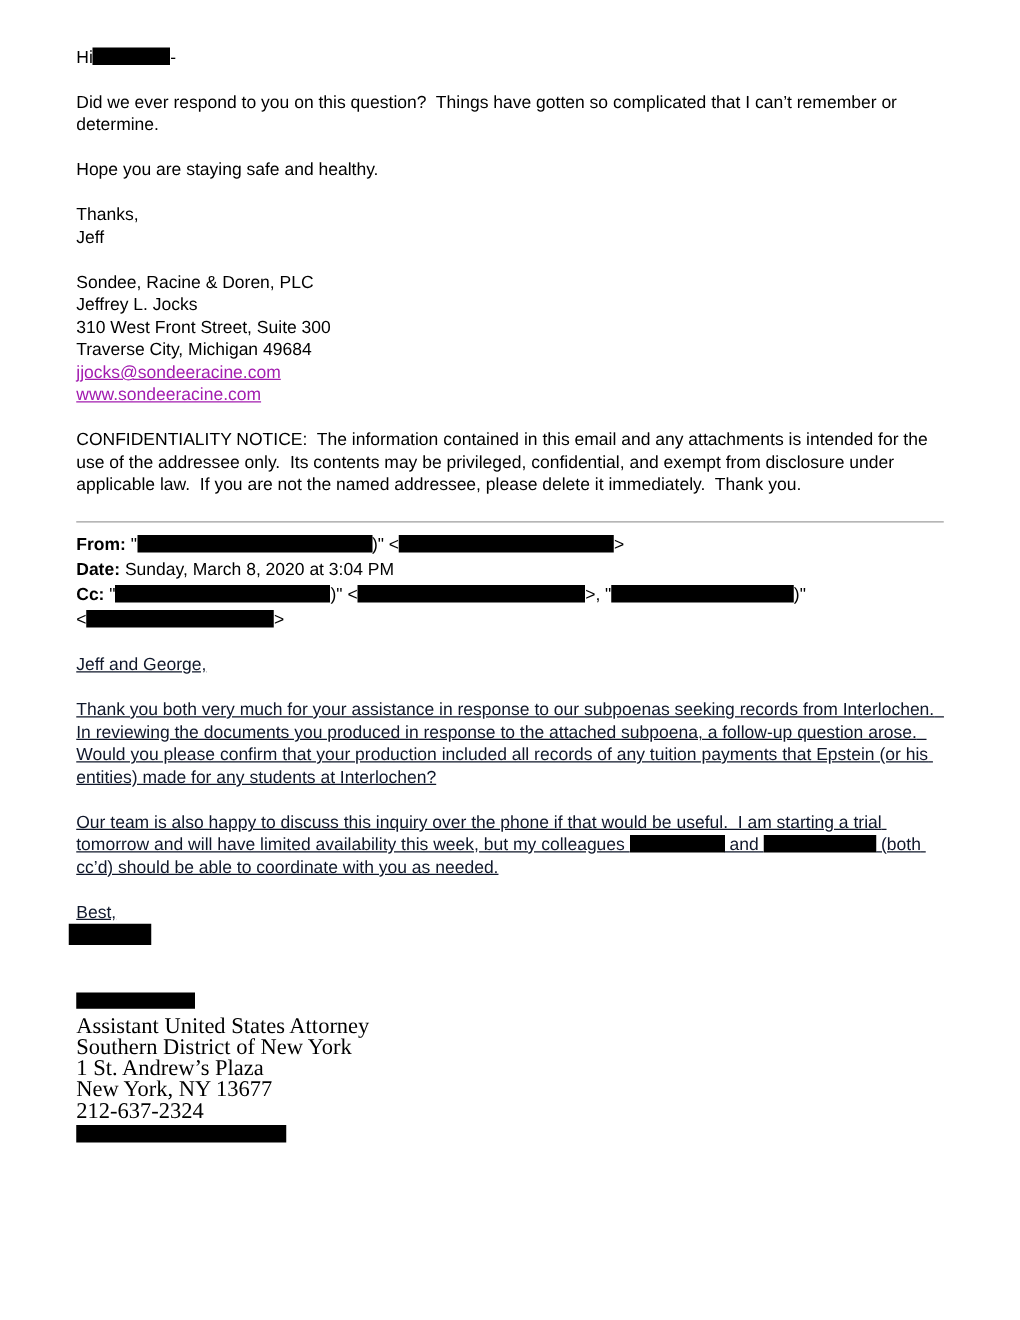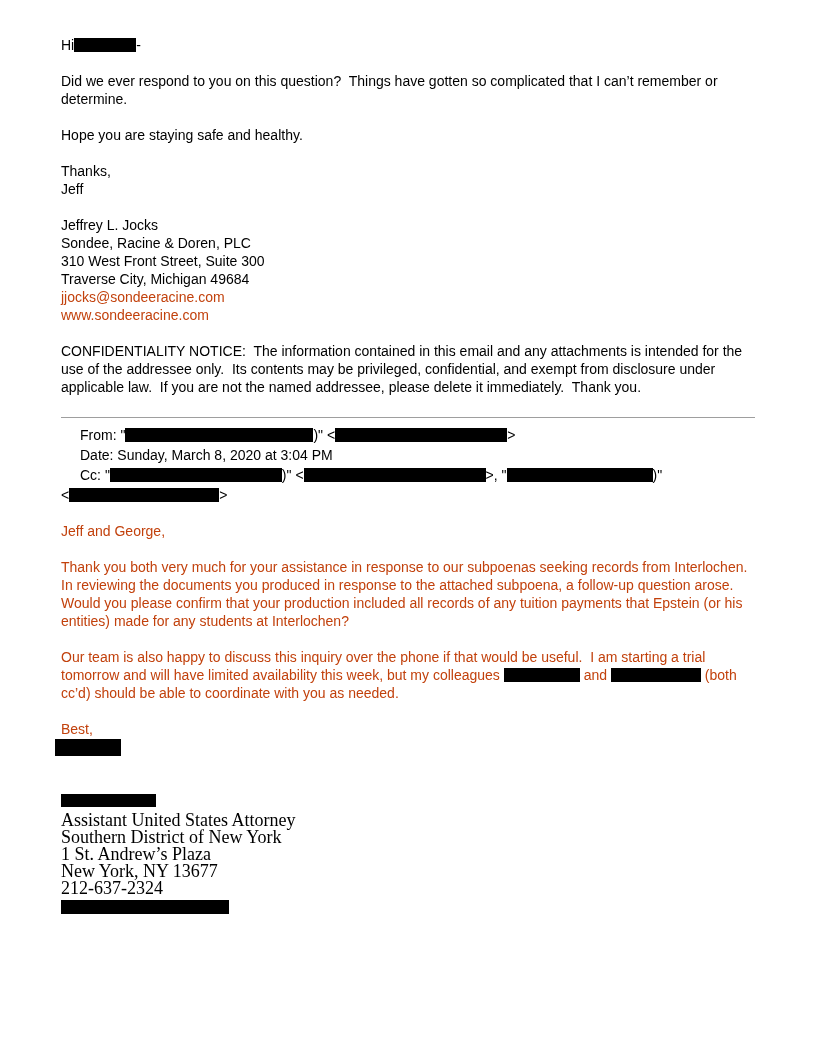--- a/index.html
+++ b/index.html
@@ -14,42 +14,43 @@
     font-size: 14px;
     line-height: 18px;
     color: #000000;
     overflow: hidden;
   }
   .pw { white-space: pre-wrap; }
   p.body { margin: 0 0 18px 0; }
   .sigblock { margin: 0 0 18px 0; }
   .sigblock p { margin: 0; }
   a.link {
-    color: #c2410c;
+    color: #a21caf;
+    text-decoration: underline;
     cursor: pointer;
   }
   hr.divider {
     border: 0;
     border-top: 1px solid #9e9e9e;
     margin: 21px 0 7px 0;
   }
   .hdr { margin: 0 0 17px 0; }
   .hdr p { margin: 0; line-height: 20px; white-space: pre-wrap; }
-  .hdr strong { font-weight: normal; margin-left: 19px; }
+  .hdr strong { font-weight: bold; }
   .redaction {
     display: inline-block;
     background: #000000;
     height: 14px;
     vertical-align: -2px;
   }
   .redaction-block {
     display: block;
     background: #000000;
   }
-  .reply { color: #c2410c; }
+  .reply { color: #0f172a; text-decoration: underline; }
   .reply p.tight { margin: 0 0 1px 0; }
   .ausa {
     margin-top: 38px;
     font-family: "Liberation Serif", serif;
     font-size: 18px;
     line-height: 17px;
     color: #000000;
   }
   .ausa p { margin: 0; }
 </style>
@@ -60,22 +61,22 @@
 
   <p class="body pw"><span>Hi</span><span class="redaction" style="width:62px"></span><span>-</span></p>
 
   <p class="body pw">Did we ever respond to you on this question?  Things have gotten so complicated that I can’t remember or determine.</p>
 
   <p class="body pw">Hope you are staying safe and healthy.</p>
 
   <p class="body"><span>Thanks,</span><br><span>Jeff</span></p>
 
   <div class="sigblock">
+    <p>Sondee, Racine &amp; Doren, PLC</p>
     <p>Jeffrey L. Jocks</p>
-    <p>Sondee, Racine &amp; Doren, PLC</p>
     <p>310 West Front Street, Suite 300</p>
     <p>Traverse City, Michigan 49684</p>
     <p><a class="link">jjocks@sondeeracine.com</a></p>
     <p><a class="link">www.sondeeracine.com</a></p>
   </div>
 
   <p class="body pw">CONFIDENTIALITY NOTICE:  The information contained in this email and any attachments is intended for the use of the addressee only.  Its contents may be privileged, confidential, and exempt from disclosure under applicable law.  If you are not the named addressee, please delete it immediately.  Thank you.</p>
 
   <hr class="divider">
 

